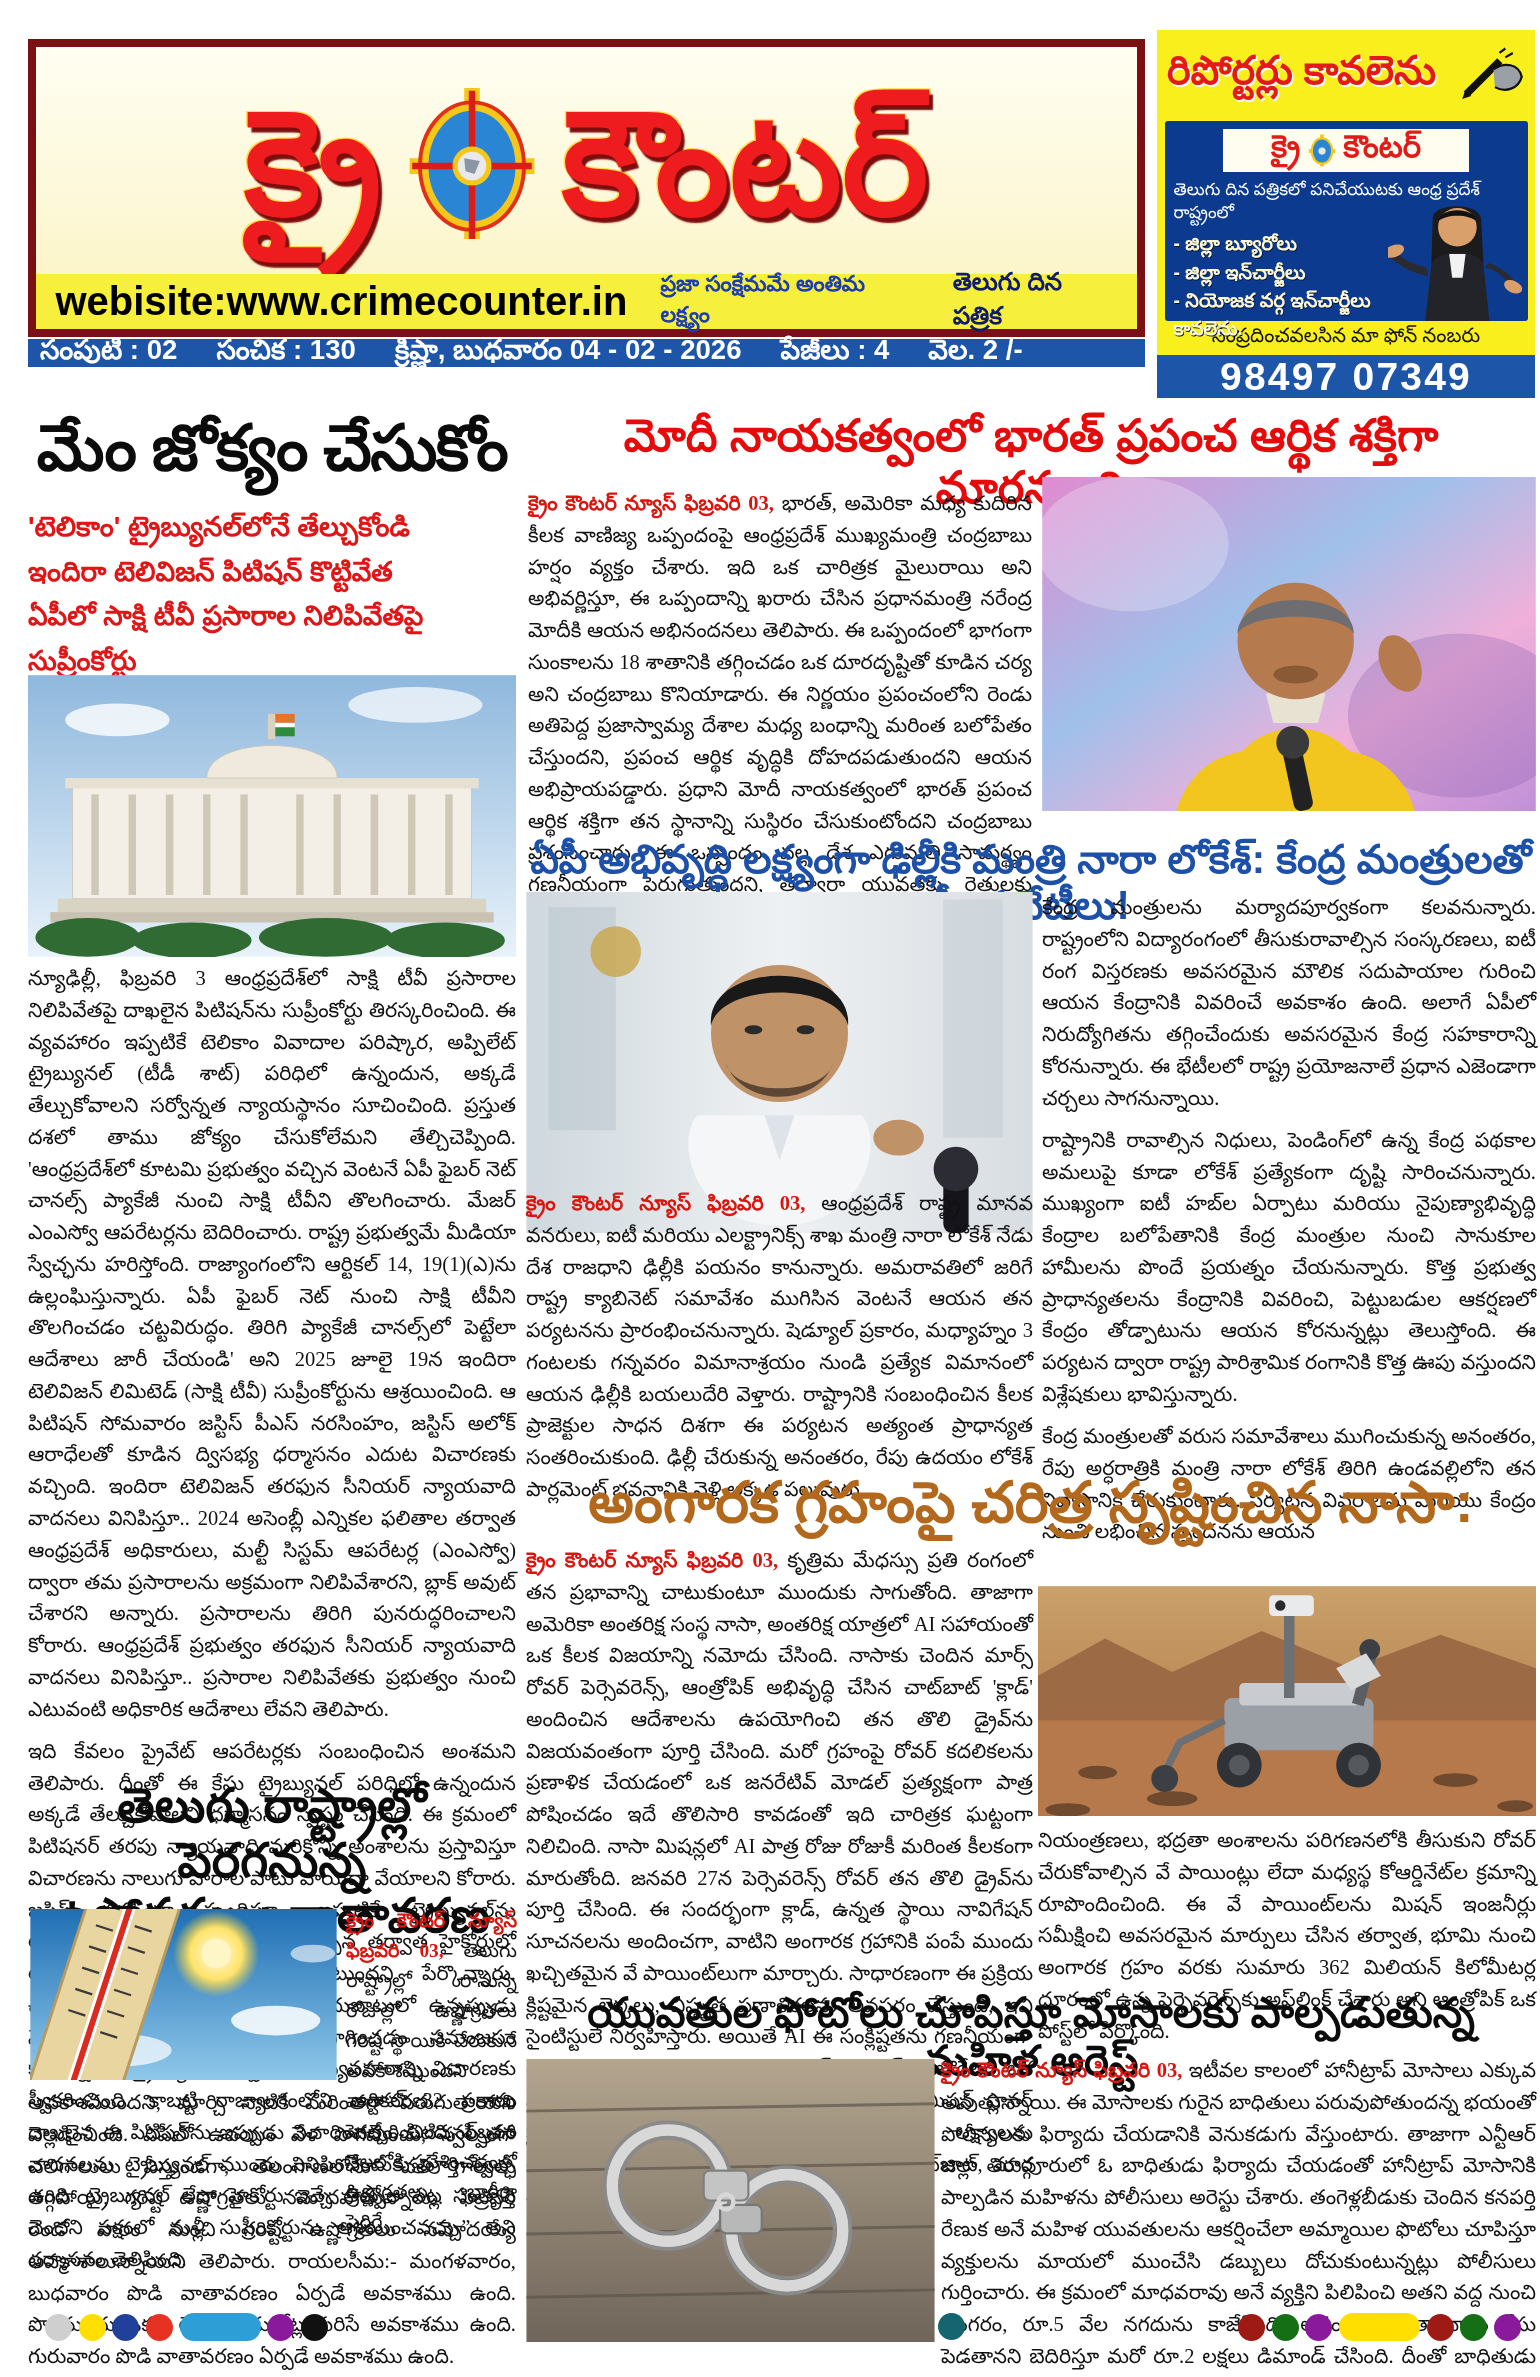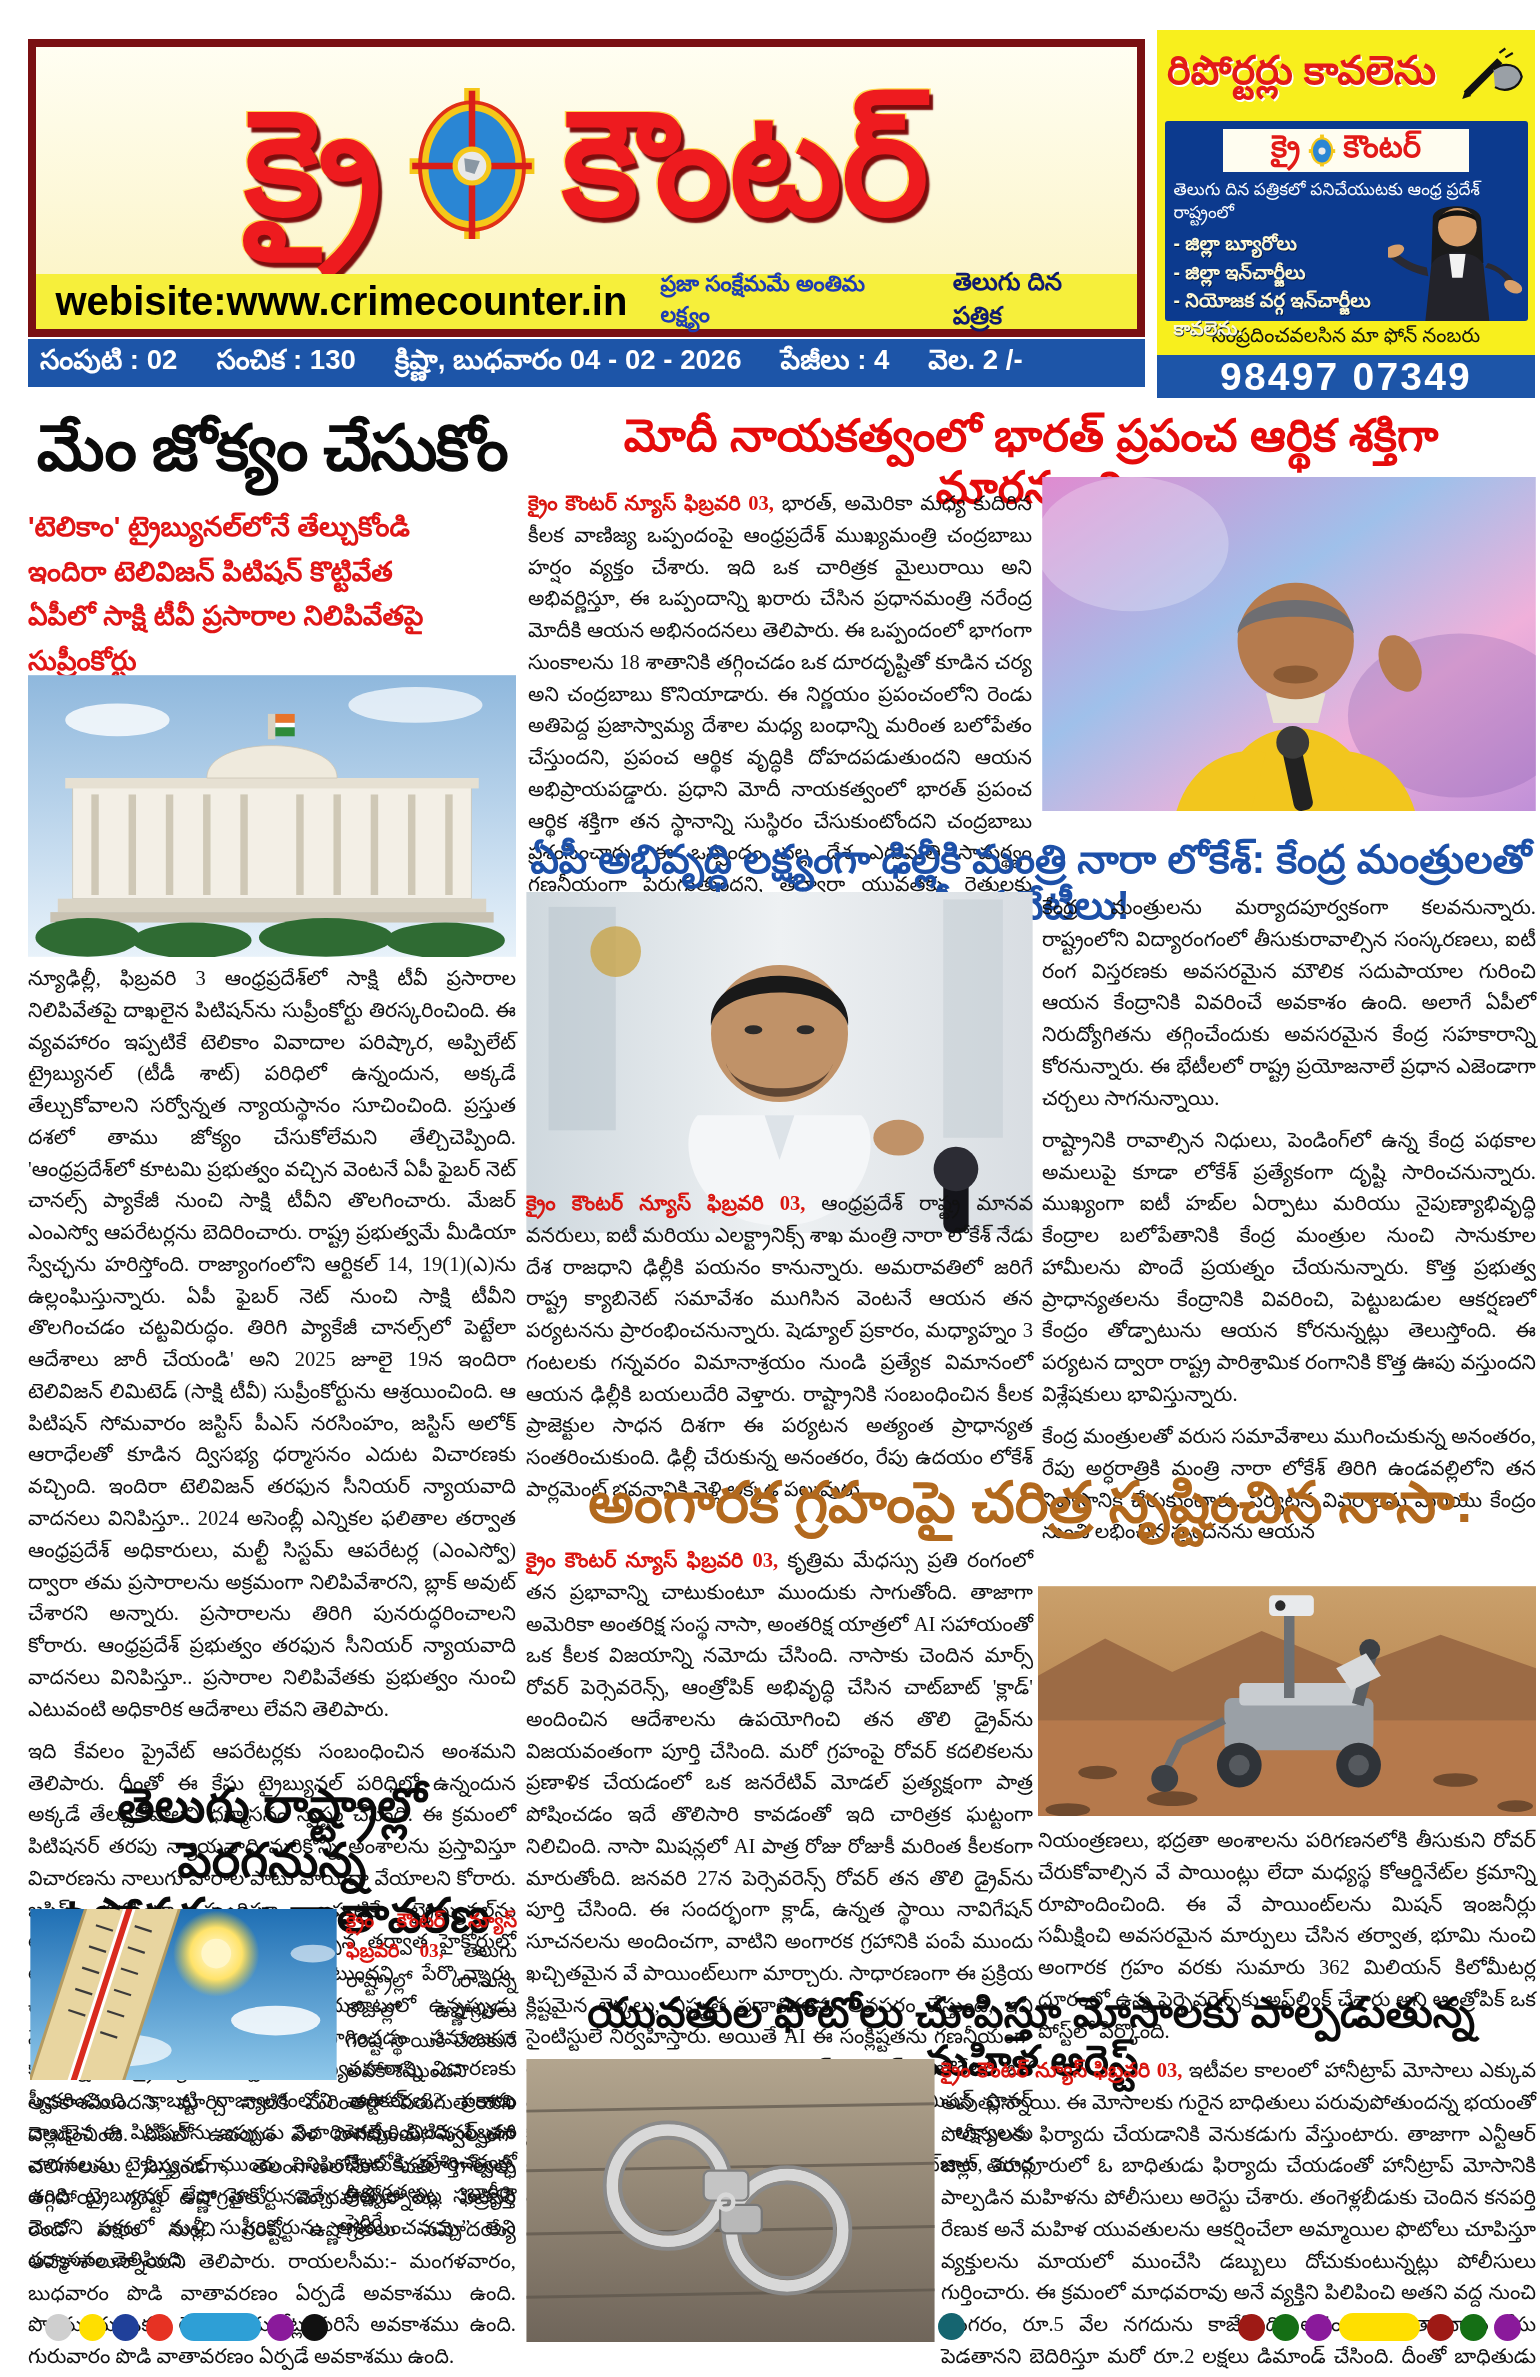--- a/index.html
+++ b/index.html
@@ -11,21 +11,21 @@
             background:linear-gradient(180deg,#fffef2 0%,#fdf8d8 55%,#fbf3bf 100%);box-sizing:border-box;}
   .mast-title{position:absolute;left:0;right:0;top:4.5px;height:224px;display:flex;align-items:center;justify-content:center;gap:25px;}
   .mast-word{font-family:"Liberation Sans",sans-serif;font-weight:900;font-size:146px;line-height:1;color:#ee1b1f;
              text-shadow:3.7px 4.5px 1.5px #7c0d0d,-1.5px -1.5px 0 #ffd84d,1.5px -1.5px 0 #ffd84d;}
   .mast-strip{position:absolute;left:0;right:0;bottom:0;height:55px;background:#f6ef3b;display:flex;align-items:center;
               padding:0 19.4px;gap:33px;box-sizing:border-box;}
   .mast-web{font-family:"Liberation Sans",sans-serif;font-weight:900;font-size:40px;color:#000;}
   .mast-tag{font-family:"Liberation Sans",sans-serif;font-weight:900;font-size:22px;color:#1d3bb4;}
   .mast-type{font-family:"Liberation Sans",sans-serif;font-weight:900;font-size:24.6px;color:#101a6e;}
   
-  .datebar{left:28px;top:339px;width:1117px;height:48px;background:#1d55a8;color:#fff;
+  .datebar{left:28px;top:339px;width:1117px;height:28px;background:#1d55a8;color:#fff;
            font-family:"Liberation Sans",sans-serif;font-weight:700;font-size:27.6px;display:flex;align-items:center;gap:39px;padding:0 12px;box-sizing:border-box;}
   
   .ad{left:1157px;top:30px;width:378px;height:368px;background:#f8ef1d;box-sizing:border-box;}
   .ad-head{height:91px;display:flex;align-items:center;justify-content:center;gap:20px;}
   .ad-head-text{font-family:"Liberation Sans",sans-serif;font-weight:900;font-size:40px;color:#e21a18;
                 text-shadow:1.5px 1.5px 0 #fff;}
   .ad-blue{margin:0 7.5px;height:200px;background:#0c3a8e;position:relative;padding:7.5px 9px;box-sizing:border-box;border-radius:3px;}
   .ad-logo{width:246px;height:43px;background:#fffdf0;margin:0 auto;display:flex;align-items:center;justify-content:center;gap:7.5px;}
   .ad-logo span{font-family:"Liberation Sans",sans-serif;font-weight:900;font-size:31px;color:#e21a18;}
   .ad-intro{color:#ffffff;font-size:17px;line-height:1.35;margin-top:7.5px;font-family:"Liberation Sans",sans-serif;}

